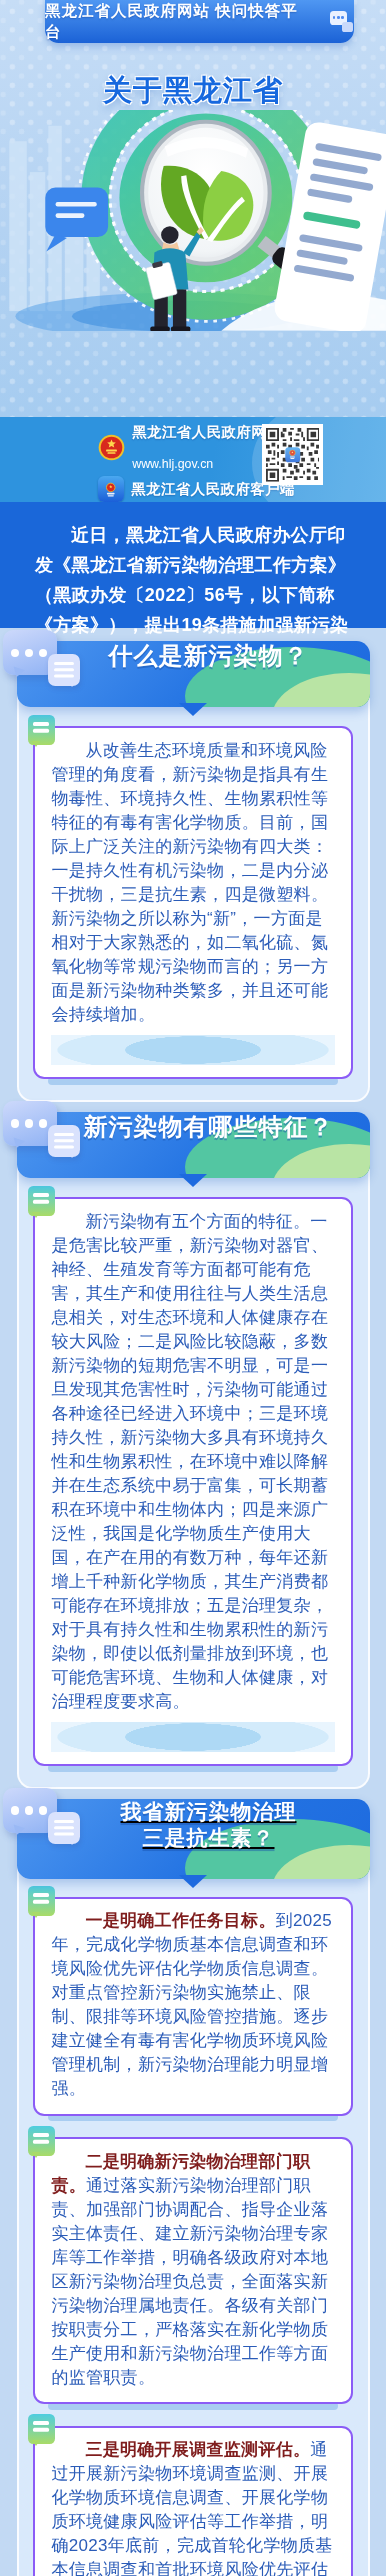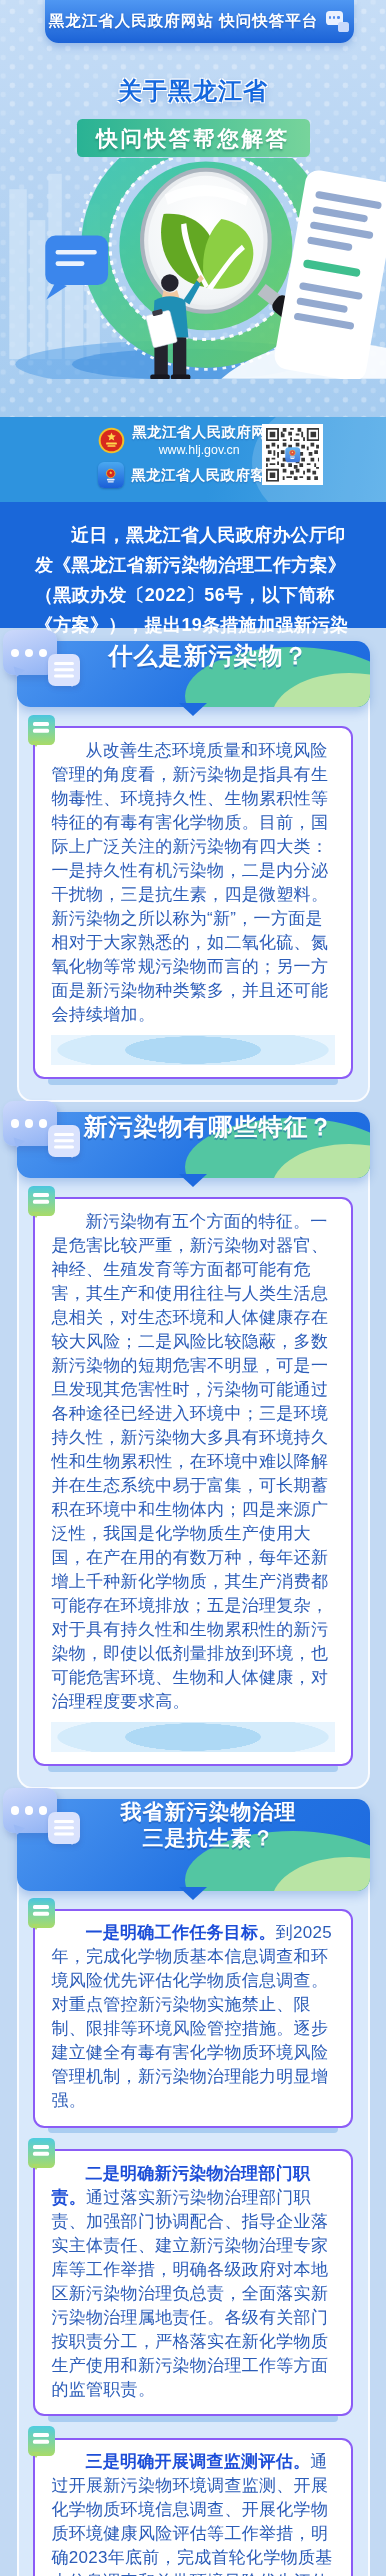--- a/index.html
+++ b/index.html
@@ -12,49 +12,49 @@
   .hero{ position:relative; height:417px;
     background:
       radial-gradient(circle, rgba(255,255,255,.30) 2.6px, transparent 3.1px),
       radial-gradient(circle, rgba(255,255,255,.18) 2.6px, transparent 3.1px),
       linear-gradient(180deg,#c6ddf6 0%,#b3d2f2 55%,#a6ccf0 100%);
     background-size:18.5px 18.5px, 18.5px 18.5px, 100% 100%;
     background-position:3.1px 2.1px, 12.4px 11.3px, 0 0;
   }
   .top-badge{ position:relative; width:309px; height:43px; margin-left:45px;
     background:linear-gradient(180deg,#4f97f2,#1b62d6);
-    border-radius:0 0 13.4px 13.4px; display:flex; align-items:center; justify-content:center; gap:8px;
+    border-radius:0 0 13.4px 13.4px; display:flex; align-items:center; justify-content:center; gap:19px;
     box-shadow:0 3.1px 7.2px rgba(30,90,190,.25); }
   .top-badge .lbl{ color:#fff; font-size:15.5px; font-weight:bold; letter-spacing:1px;
     text-shadow:0 1px 1.5px rgba(20,70,160,.5); }
   .badge-icon{ width:24px; height:20.6px; position:relative; }
   .badge-icon .bb1{ position:absolute; left:0; top:0; width:16.5px; height:13.4px; background:#eaf1ff; border-radius:3.6px; }
   .badge-icon .bb1 i{ position:absolute; top:5.2px; width:2.6px; height:2.6px; border-radius:50%; background:#4f8cf0; }
   .badge-icon .bb1 i:nth-child(1){left:2.6px}.badge-icon .bb1 i:nth-child(2){left:6.7px}.badge-icon .bb1 i:nth-child(3){left:10.8px}
   .badge-icon .bb2{ position:absolute; right:1px; bottom:0; width:11.3px; height:10.3px; background:#c9d9fb; border-radius:2.6px; }
   .main-title{ margin-top:29px; text-align:center; color:#1668de; font-weight:bold;
-    font-size:24px; line-height:37px; letter-spacing:1px;
+    font-size:29px; line-height:37px; letter-spacing:1px;
     text-shadow:1px 1px 0 #fff,-1px 1px 0 #fff,1px -1px 0 #fff,-1px -1px 0 #fff,0 4.1px 7.2px rgba(30,90,180,.35); }
   .green-banner{ width:233px; height:38px; margin:10.3px auto 0;
     background:linear-gradient(90deg,#29b294,#77d49b);
     border-radius:5.2px; display:flex; align-items:center; justify-content:center;
     color:#fff; font-size:21.6px; font-weight:bold; letter-spacing:2.6px;
     text-shadow:0 1.5px 2.1px rgba(20,110,90,.45); }
   .illust{ display:block; margin-top:1px; }
 
   
   .logo-band{ position:relative; height:85px; background:linear-gradient(100deg,#2e93de 55%,#4aa7e7);
     overflow:hidden; }
   .logo-band::after{ content:''; position:absolute; right:-41px; top:-20.6px; width:175px; height:134px;
     background:rgba(255,255,255,.16); border-radius:50%; }
   .band-rows{ position:absolute; left:98px; top:6.2px; }
   .band-row{ display:flex; align-items:center; gap:7.2px; }
   .band-row + .band-row{ margin-top:5.2px; }
   .gov-name{ color:#fff; font-size:14.4px; font-weight:bold; letter-spacing:0.5px; text-shadow:0 1px 1.5px rgba(10,60,140,.4);}
-  .gov-url{ color:#fff; font-size:12.4px; text-align:center; margin-top:1px; }
+  .gov-url{ color:#fff; font-size:12.4px; margin-top:15px; }
   .emblem{ width:27px; height:27px; }
   .app-icon{ position:relative; width:26px; height:26px; border-radius:6.2px;
     background:linear-gradient(180deg,#4aa8f0,#1b5fd8); box-shadow:0 1px 2.1px rgba(10,50,120,.4);
     display:flex; align-items:center; justify-content:center; }
   .app-icon svg{ width:15.5px; height:15.5px; }
   .qr{ position:absolute; right:63px; top:7.2px; width:61px; height:61px; background:#fff; padding:3.6px; }
   .qr svg{ width:100%; height:100%; display:block; }
   .qr .qr-logo{ position:absolute; left:50%; top:50%; transform:translate(-50%,-50%);
     width:15.5px; height:15.5px; border-radius:3.6px; background:linear-gradient(180deg,#4aa8f0,#1b5fd8);
     display:flex; align-items:center; justify-content:center; }
@@ -63,21 +63,21 @@
   
   .intro{ height:126px; background:#1a67d9; padding:17.5px 35px 0; }
   .intro p{ color:#fff; font-size:18px; font-weight:bold; line-height:30px; text-indent:2em; letter-spacing:0.3px; }
 
   
   .bodywrap{ padding-top:13.4px; }
   .qa{ margin:0 16.5px 10.3px; position:relative; }
   .banner{ position:relative; height:66px; background:linear-gradient(135deg,#4e97f0 0%,#2272e2 60%,#1e6adf 100%);
     border-radius:13.4px; z-index:2; display:flex; justify-content:center;
     padding-left:67px; padding-right:36px; box-shadow:0 4.1px 9.3px rgba(30,90,190,.25); }
-  .banner.two{ height:92px; }
+  .banner.two{ height:80px;text-decoration:underline; }
   .accents{ position:absolute; inset:0; border-radius:inherit; overflow:hidden; z-index:0; }
   .accents .g1{ position:absolute; right:-31px; bottom:-38px; width:216px; height:98px; background:#53c6a2;
     border-radius:50%; }
   .accents .g2{ position:absolute; right:-57px; bottom:-54px; width:155px; height:88px; background:#b9e4a4;
     border-radius:50%; }
   .banner h2{ position:relative; z-index:2; color:#fff; text-align:center; font-size:24px; font-weight:bold;
     letter-spacing:1px; line-height:1.25; text-shadow:0 2.1px 0 rgba(23,80,170,.45); }
   .banner.two h2{ font-size:21px; }
   .tail{ position:absolute; left:50%; bottom:-23px; transform:translateX(-50%); width:0; height:0; z-index:3;
     border:14px solid transparent; border-top:13.4px solid #1e6adf; }
@@ -99,21 +99,21 @@
   .wrap{ position:relative; z-index:1; margin-top:-45px; padding:62px 14.4px 15.5px;
     background:#d9e9fb; border:2.6px solid rgba(255,255,255,.85); border-radius:15.5px; }
   .banner.two + .wrap{ margin-top:-57px; padding-top:73px; }
 
   .card{ position:relative; background:#fff; border:2px solid #8b5cf6; border-radius:11.3px;
     padding:10.3px 16.5px 12.4px; margin-bottom:21.6px; }
   .card:last-child{ margin-bottom:5.2px; }
   .card::after{ content:''; position:absolute; left:4%; bottom:-7.7px; width:92%; height:8.2px;
     background:#a9cdf1; border-radius:4.1px; z-index:-1; }
   .card p{ color:#2b5cb8; font-size:17px; line-height:24px; text-indent:2em; letter-spacing:0.3px; }
-  .card p b{ color:#1d4ed8; }
+  .card p b{ color:#7f1d1d; }
   .cicon{ position:absolute; top:-13.4px; left:-7.2px; width:27px; height:30px;
     background:linear-gradient(180deg,#4fcde0,#a9db67); border-radius:5.2px; z-index:2; }
   .cicon::before{ content:''; position:absolute; left:5.7px; top:7.2px; width:15.5px; height:3.6px; background:#fff;
     border-radius:1.5px; box-shadow:0 6.7px 0 #fff; }
   .cicon::after{ content:''; position:absolute; left:4.1px; bottom:-6.2px;
     border:4.6px solid transparent; border-top:6.2px solid #a9db67; }
   .ripple{ height:30px; margin-top:8.2px;
     background:
       radial-gradient(ellipse 24% 46% at 50% 50%, #aed9f5 0 99%, transparent 100%),
       radial-gradient(ellipse 48% 74% at 50% 50%, #d3ebfb 0 99%, transparent 100%),
@@ -171,23 +171,20 @@
             <i></i>
             <i></i>
             <i></i>
           </span>
           <span class="bb2"></span>
       </span>
     </div>
     <h1 class="main-title">
       <span>关于黑龙江省</span><br>
     </h1>
-    <div class="green-banner">
-      <span>快问快答帮您解答</span>
-    </div>
     <svg class="illust" width="386" height="221" viewBox="0 0 750 428">
 
       <g fill="#cfe4f8" opacity=".8">
         <rect x="18" y="60" width="34" height="330"></rect>
           <rect x="58" y="120" width="30" height="270"></rect>
         <rect x="94" y="30" width="26" height="360"></rect>
           <rect x="126" y="150" width="36" height="240"></rect>
         <rect x="168" y="90" width="26" height="300"></rect>
       </g>
 

